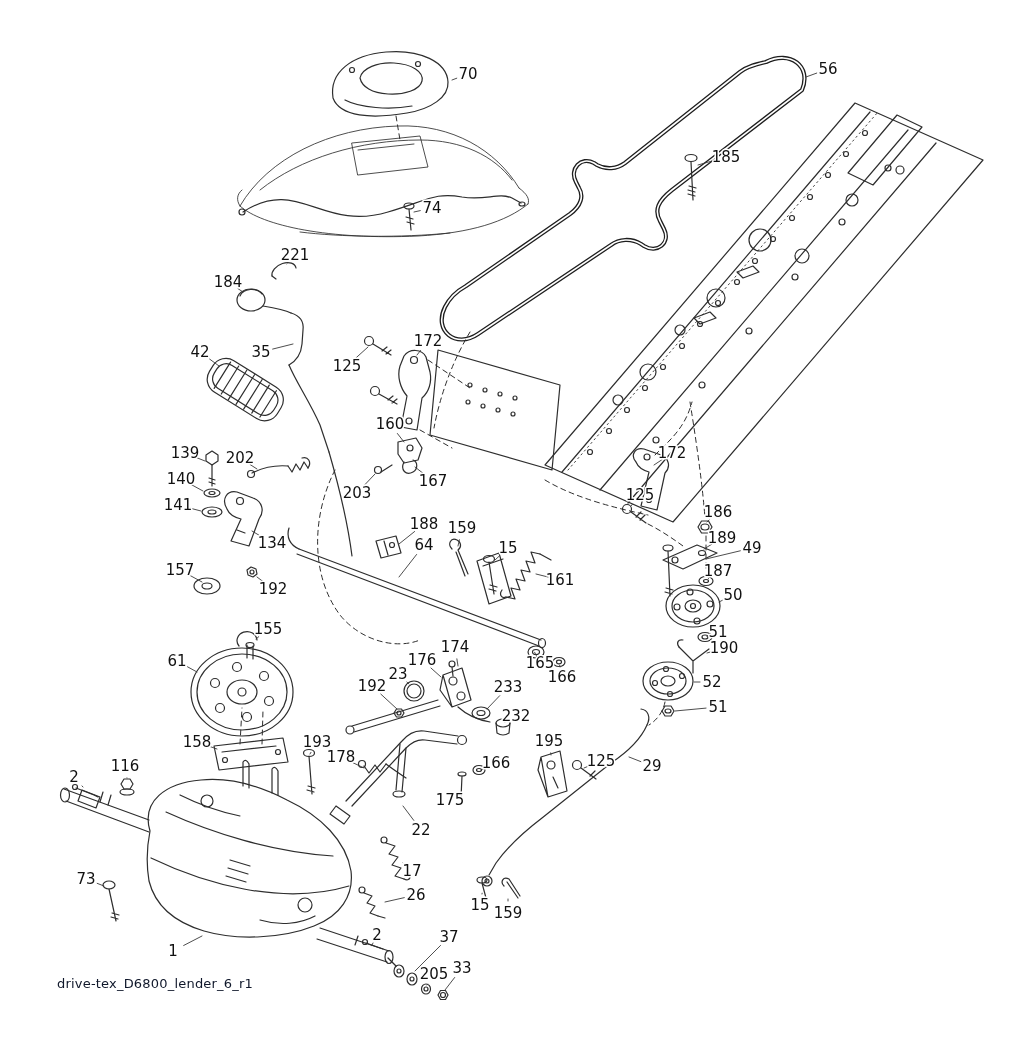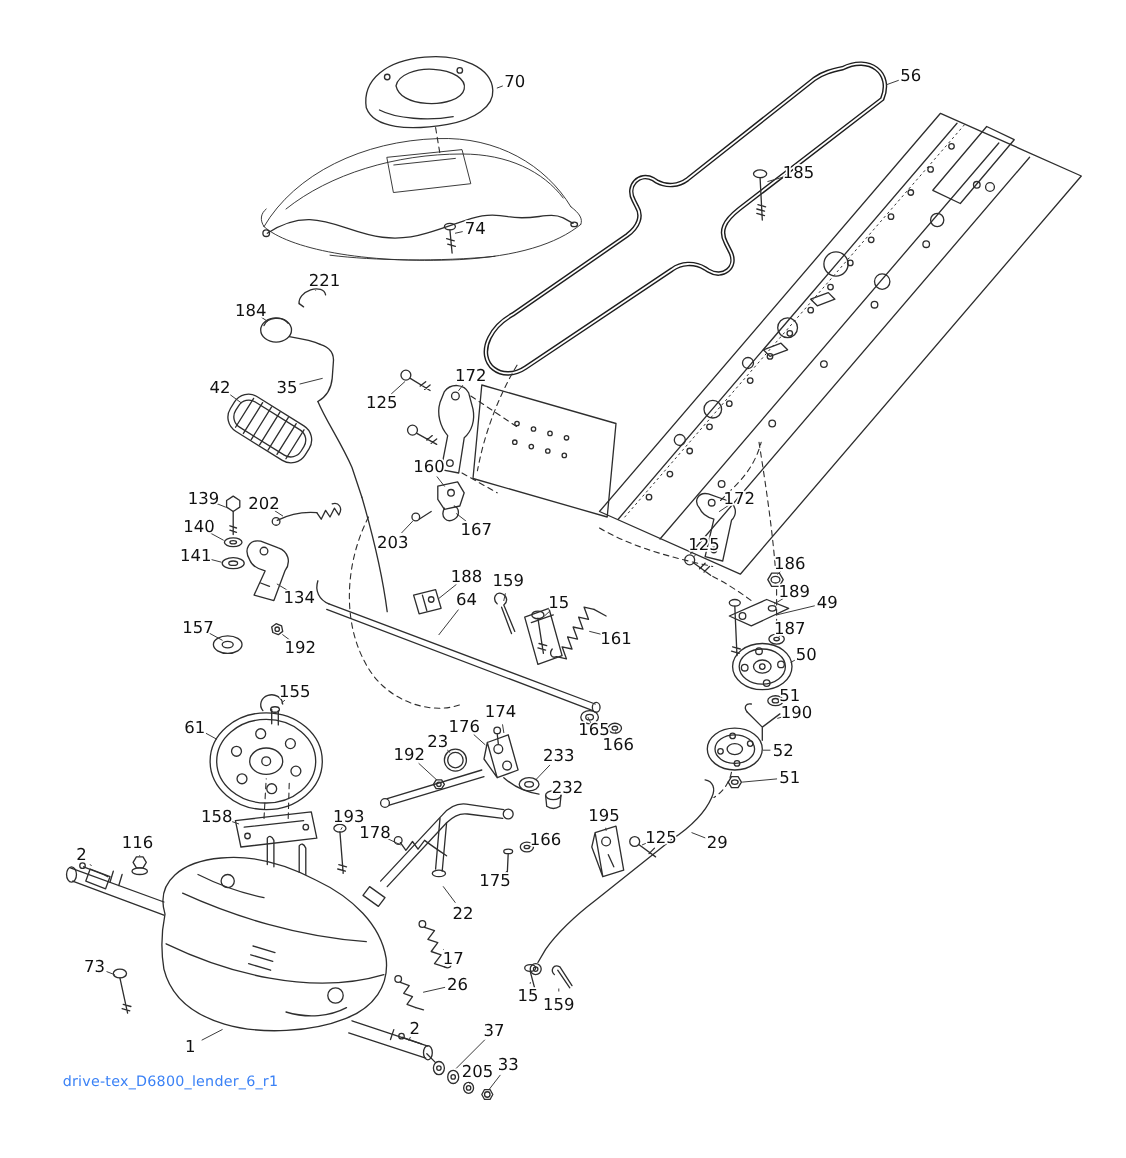--- a/index.html
+++ b/index.html
@@ -13,21 +13,21 @@
   .dash { stroke-dasharray:5 4; stroke-width:1; }
   .dot  { stroke-dasharray:1.5 3.5; stroke-width:0.9; }
   .belt-outer { stroke:#1e1e1e; stroke-width:4.2; fill:none; }
   .belt-inner { stroke:#ffffff; stroke-width:1.6; fill:none; }
   #labels-layer text {
     font-family:"DejaVu Sans", sans-serif; font-size:15px; fill:#111;
     paint-order:stroke; stroke:#ffffff; stroke-width:3px;
   }
   #labels-layer line { stroke:#3a3a3a; stroke-width:0.9; }
   .footer-code {
-    position:absolute; left:57px; top:976px; font-size:13px; color:#3b82f6;
+    position:absolute; left:57px; top:976px; font-size:13px; color:#0f172a;
     letter-spacing:0.2px;
     text-align:center;
   }
 </style>
 </head>
 <body>
 
 <div class="stage">
 
 <svg class="diagram" width="1024" height="1053" viewBox="0 0 1024 1053">

